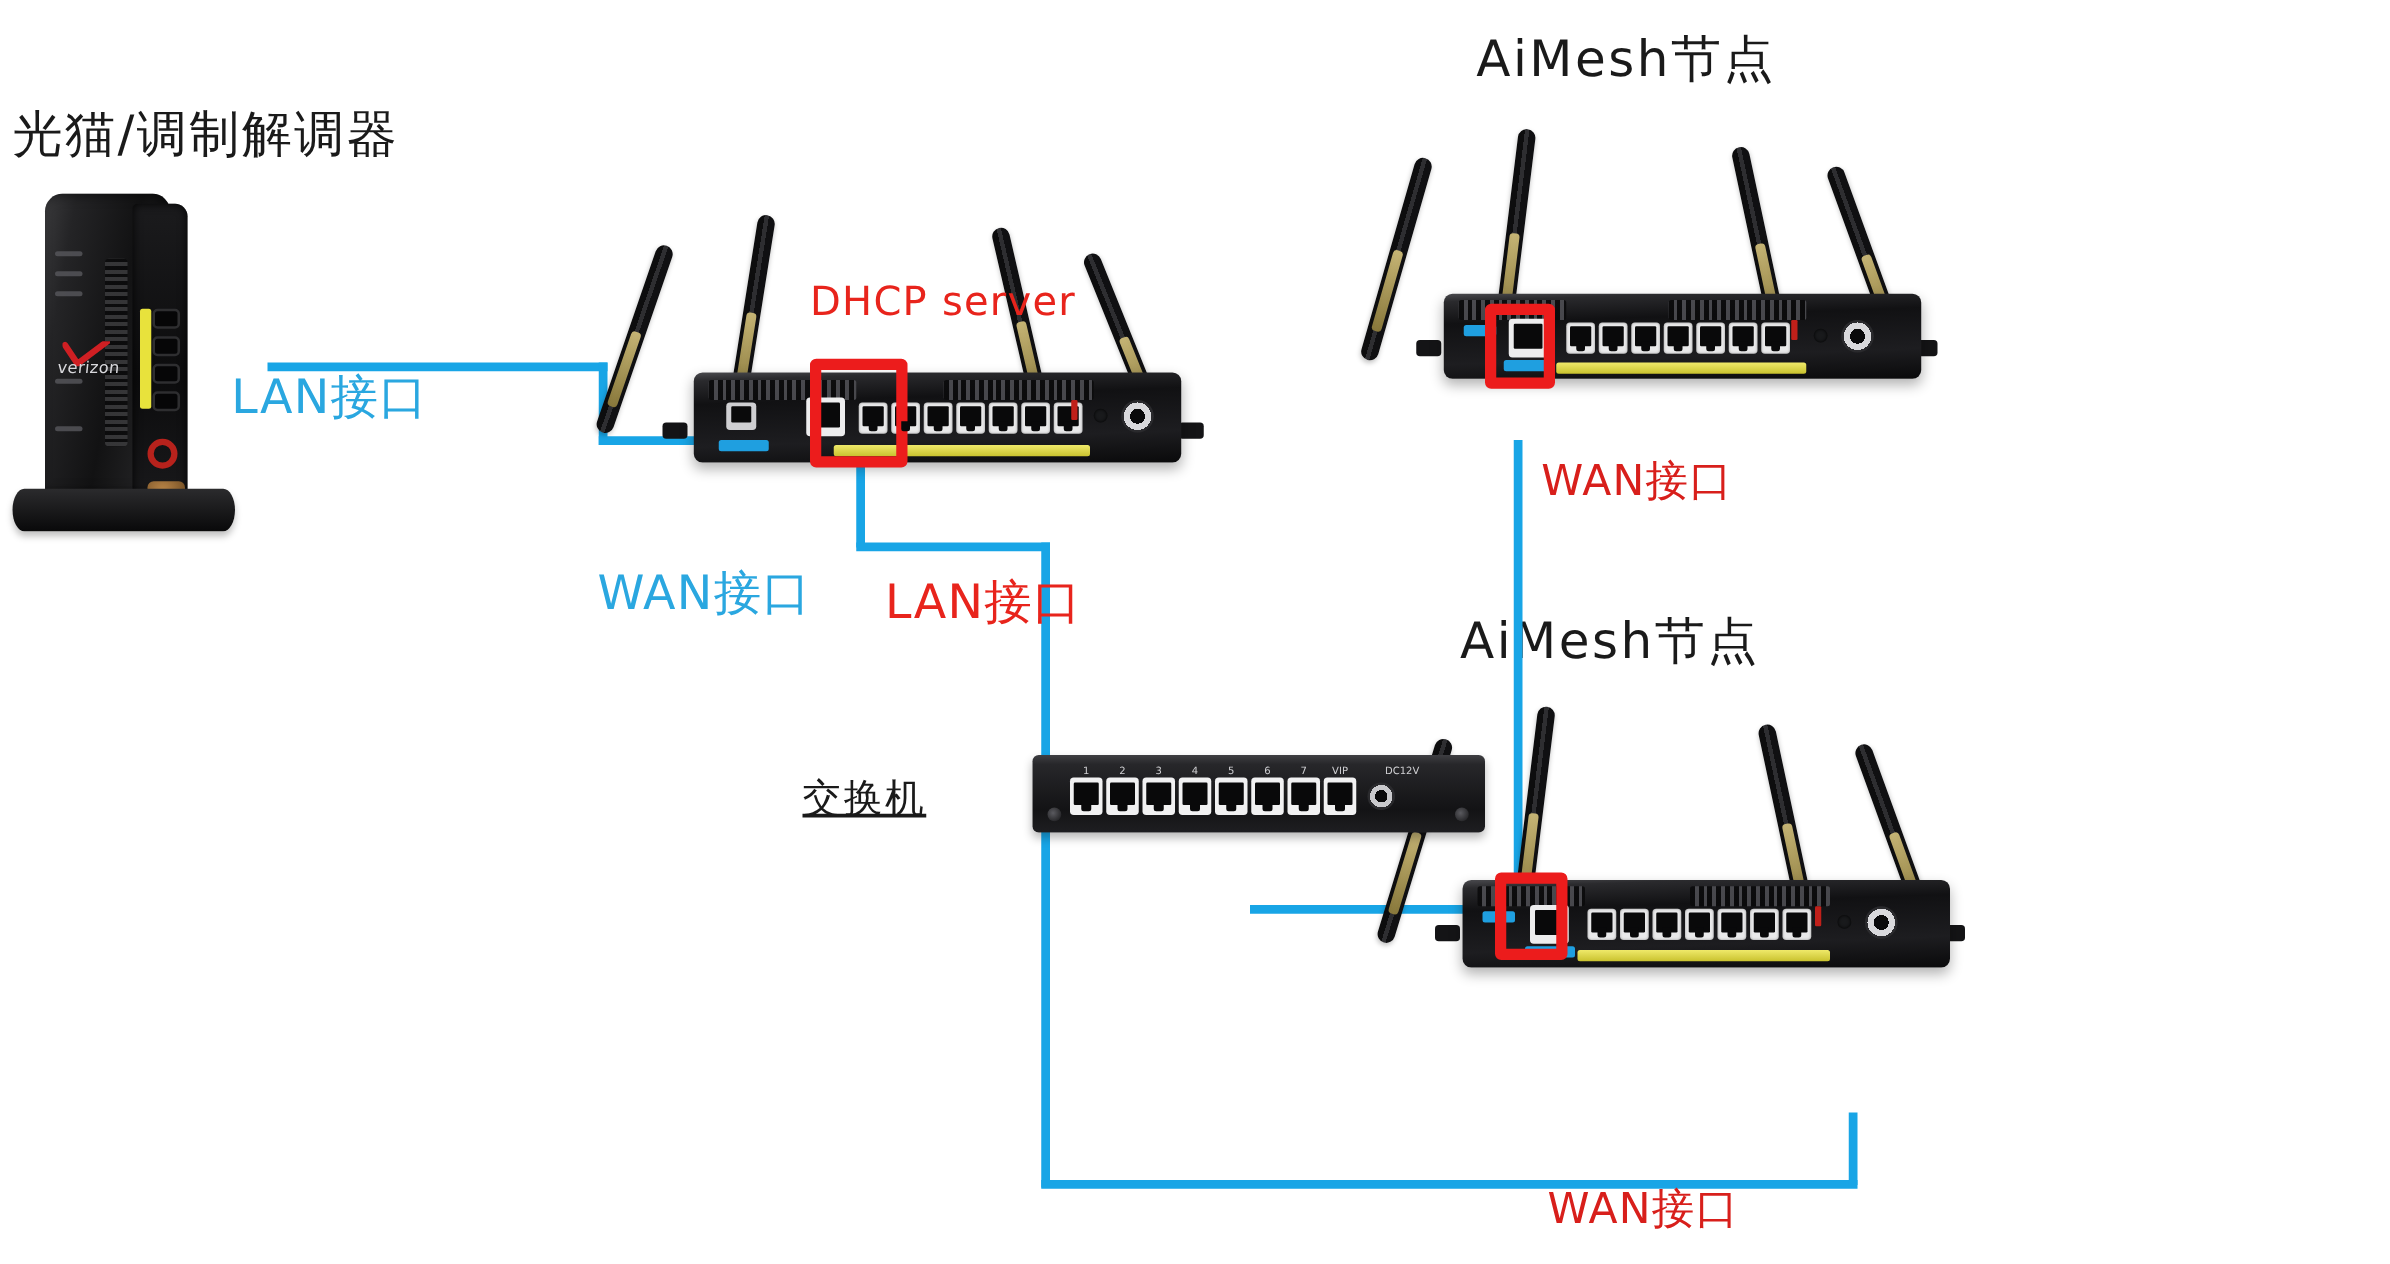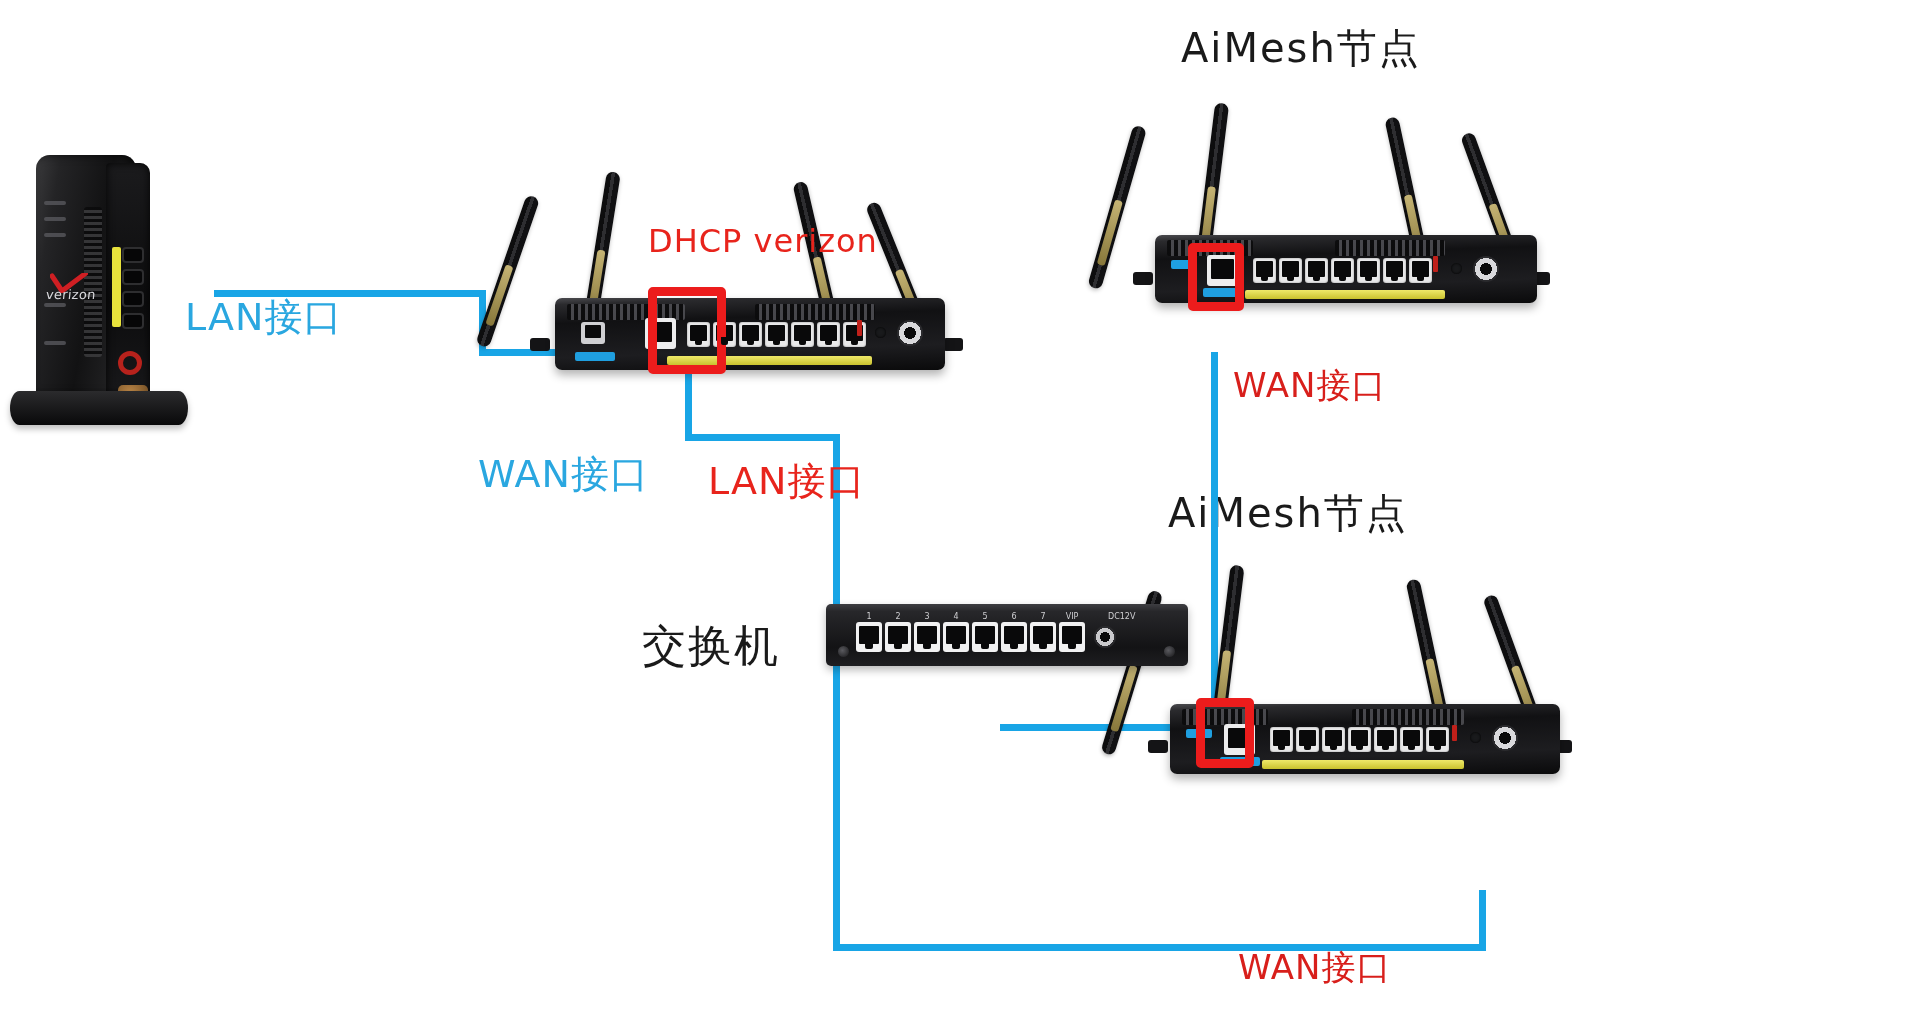--- a/index.html
+++ b/index.html
@@ -134,27 +134,28 @@
   .watermark{
     position:absolute;color:#b9b9bb;font-size:44px;letter-spacing:2px;
     font-family:"DejaVu Sans",sans-serif;opacity:.85;white-space:nowrap;
   }
 </style>
 </head>
 <body>
 
 <div id="stage">
 
+  <div class="lbl title" style="left:10px;top:88px;">光猫/调制解调器</div>
 
 
   <div class="lbl title" style="left:1181px;top:28px;">AiMesh节点</div>
 
   <div class="lbl title" style="left:1168px;top:493px;">AiMesh节点</div>
 
-  <div class="lbl title" style="left:642px;top:624px;font-size:44px;">交换机</div>
+  <div class="lbl title" style="left:642px;top:624px;font-size:31px;text-decoration:underline;">交换机</div>
 
   <div class="wire wire-h" style="left:214px;top:290px;width:272px;"></div>
   <div class="wire wire-v" style="left:479px;top:290px;height:66px;"></div>
   <div class="wire wire-h" style="left:479px;top:349px;width:240px;"></div>
 
   <div class="wire wire-v" style="left:685px;top:370px;height:68px;"></div>
   <div class="wire wire-h" style="left:685px;top:434px;width:155px;"></div>
   <div class="wire wire-v" style="left:833px;top:434px;height:200px;"></div>
 
   <div class="wire wire-v" style="left:833px;top:640px;height:310px;"></div>
@@ -220,21 +221,21 @@
       <div class="r-port"></div>
     </div>
 
     <div class="r-redmark" style="left:312px;top:150px;"></div>
     <div class="r-btn" style="left:330px;top:157px;"></div>
     <div class="r-powerjack" style="left:352px;top:150px;"></div>
   </div>
 
   <div class="redbox" style="left:648px;top:287px;width:78px;height:87px;"></div>
 
-  <div class="lbl red-lbl" style="left:648px;top:225px;font-size:32px;">DHCP verizon</div>
+  <div class="lbl red-lbl" style="left:648px;top:225px;font-size:32px;">DHCP server</div>
 
   <div class="router" style="left:1075px;top:110px;width:480px;height:200px;">
 
     <div class="ant" style="left:12px;top:10px;height:168px;transform:rotate(16deg);"></div>
     <div class="ant" style="left:118px;top:-8px;height:182px;transform:rotate(7deg);"></div>
     <div class="ant" style="left:345px;top:4px;height:172px;transform:rotate(-12deg);"></div>
     <div class="ant" style="left:440px;top:14px;height:162px;transform:rotate(-20deg);"></div>
 
     <div class="ant-base" style="left:58px;top:162px;"></div>
     <div class="ant-base" style="left:455px;top:162px;"></div>

